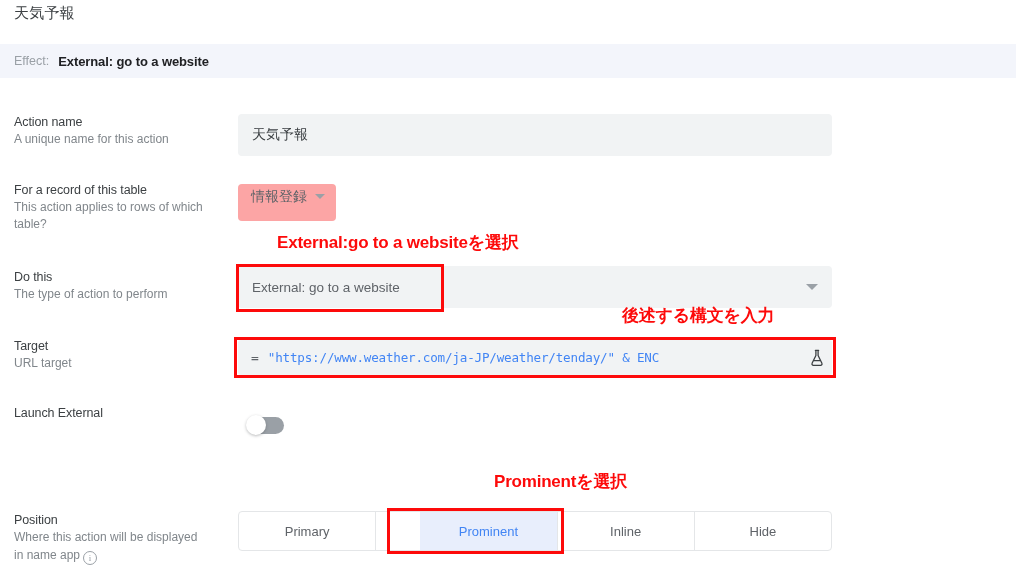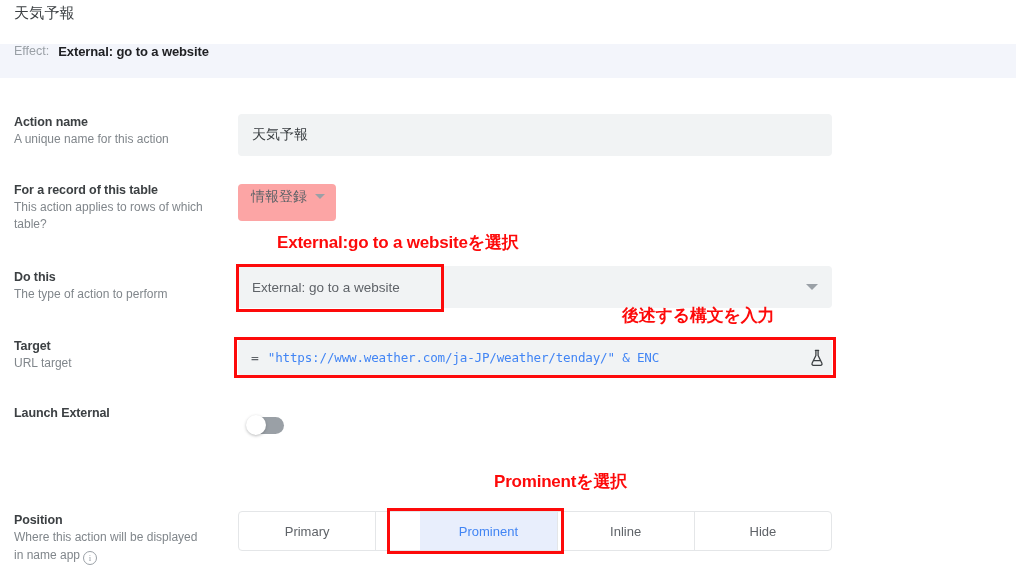--- a/index.html
+++ b/index.html
@@ -33,20 +33,21 @@
 
   
   .effect-banner {
     position: absolute;
     left: 0;
     top: 44px;
     width: 1016px;
     height: 34px;
     background: #f3f5fb;
     display: flex;
+    align-items: center;
   }
   .effect-label {
     margin-left: 14px;
     font-size: 12.5px;
     color: #9aa0a6;
   }
   .effect-value {
     margin-left: 9px;
     font-size: 13px;
     font-weight: bold;
@@ -55,21 +56,21 @@
   }
 
   
   .row-label {
     position: absolute;
     left: 14px;
     width: 215px;
   }
   .row-label .lbl-title {
     font-size: 12.5px;
-    font-weight: bold;
+    font-weight: normal;
     color: #3c4043;
     line-height: 16px;
     letter-spacing: -.1px;
   }
   .row-label .lbl-desc {
     font-size: 12px;
     color: #80868b;
     line-height: 17px;
     margin-top: 1px;
   }

